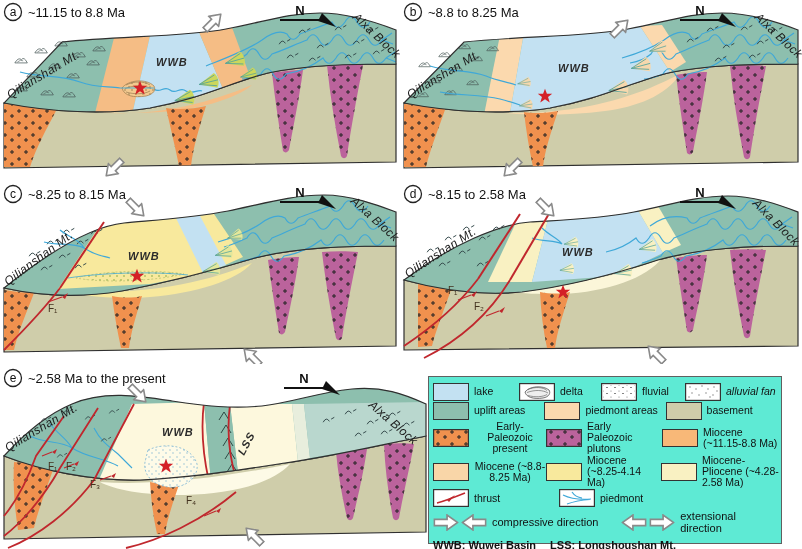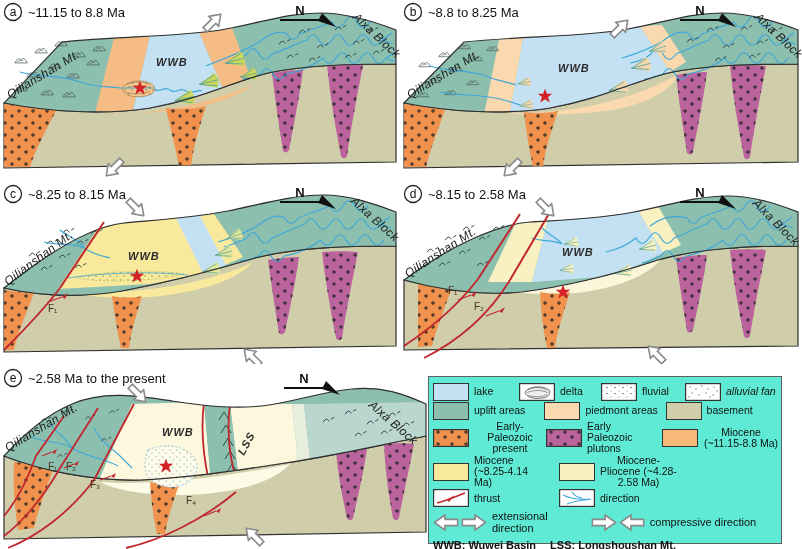--- a/index.html
+++ b/index.html
@@ -16,21 +16,21 @@
   .north{font-size:13px;font-weight:bold;fill:#111;}
   .legend{position:absolute;left:428px;top:376px;width:354px;height:168px;
           border:1.5px solid #606060;background:#5eead4;box-sizing:border-box;
           padding:5px 2px 0 4px;}
   .lrow{display:flex;align-items:center;margin:1px 0;}
   .litem{display:flex;align-items:center;}
   .litem .lab{font-size:10.5px;line-height:1.05;color:#111;padding-left:5px;}
   .sw{width:36px;height:18px;border:1.2px solid #333;flex:none;box-sizing:border-box;}
   .swsvg{flex:none;}
   .w4{width:86px;} .w4b{width:82px;} .w4c{width:84px;} .w4d{width:92px;font-style:italic;}
-  .c1{width:116px;text-align:center;} .c2{width:126px;} .c3{width:118px;text-align:center;}
+  .c1{width:116px;text-align:center;} .c2{width:126px;} .c3{width:118px;}
   .arrowpair{display:flex;align-items:center;gap:2px;flex:none;}
   .notes{font-size:11px;color:#111;font-weight:bold;}
 </style>
 </head>
 <body>
 
 <div class="fig">
 
 <svg width="0" height="0" style="position:absolute" aria-hidden="true">
   <defs>
@@ -672,20 +672,24 @@
         <rect x="1" y="1" width="34" height="16" fill="url(#pplus)"></rect>
       </svg>
       <span class="lab" style="width:64px">Early Paleozoic plutons</span>
     </div>
     <div class="litem c3">
       <span class="sw" style="background: rgb(248, 184, 120);"></span>
       <span class="lab" style="width:76px">Miocene (~11.15-8.8 Ma)</span>
     </div>
   </div>
   <div class="lrow">
+    <div class="litem c1">
+      <span class="sw" style="background: rgb(249, 214, 168);"></span>
+      <span class="lab" style="width:72px">Miocene (~8.8-8.25 Ma)</span>
+    </div>
     <div class="litem c2">
       <span class="sw" style="background: rgb(248, 233, 157);"></span>
       <span class="lab" style="width:70px">Miocene (~8.25-4.14 Ma)</span>
     </div>
     <div class="litem c3">
       <span class="sw" style="background: rgb(249, 241, 194);"></span>
       <span class="lab" style="width:78px">Miocene-Pliocene (~4.28-2.58 Ma)</span>
     </div>
   </div>
   <div class="lrow">
@@ -695,50 +699,50 @@
         <path d="M4,14 C12,12 22,8 32,4" stroke-width="1.5" fill="none" style="stroke: rgb(192, 39, 45);"></path>
         <path d="M14,11 L22,6 L16,13 Z" style="fill: rgb(192, 39, 45);"></path>
       </svg>
       <span class="lab">thrust</span>
     </div>
     <div class="litem c3">
       <svg class="swsvg" width="36" height="18" viewBox="0 0 36 18">
         <rect x="0.6" y="0.6" width="34.8" height="16.8" fill="#fff" stroke="#333" stroke-width="1.2"></rect>
         <path d="M4,6 C12,10 20,11 32,10 M13,3 C15,6 19,8.5 23,9 M8,15 C15,12.5 24,11 31,10.5" stroke-width="1.2" fill="none" style="stroke: rgb(63, 168, 216);"></path>
       </svg>
-      <span class="lab">direction</span>
+      <span class="lab">piedmont</span>
     </div>
   </div>
   <div class="lrow" style="margin-top:4px">
+    <div class="litem" style="width:190px">
+      <span class="arrowpair">
+        <svg width="26" height="17" viewBox="0 0 24 16">
+              <use href="#sym-harrow" width="24" height="16"></use>
+            </svg>
+        <svg width="26" height="17" viewBox="0 0 24 16">
+              <g transform="rotate(180 12 8)">
+                <use href="#sym-harrow" width="24" height="16"></use>
+              </g>
+            </svg>
+      </span>
+      <span class="lab" style="font-size:11px">compressive direction</span>
+    </div>
     <div class="litem">
       <span class="arrowpair">
         <svg width="26" height="17" viewBox="0 0 24 16">
               <g transform="rotate(180 12 8)">
                 <use href="#sym-harrow" width="24" height="16"></use>
               </g>
             </svg>
         <svg width="26" height="17" viewBox="0 0 24 16">
               <use href="#sym-harrow" width="24" height="16"></use>
             </svg>
       </span>
       <span class="lab" style="font-size:11px">extensional direction</span>
     </div>
-    <div class="litem" style="width:190px">
-      <span class="arrowpair">
-        <svg width="26" height="17" viewBox="0 0 24 16">
-              <use href="#sym-harrow" width="24" height="16"></use>
-            </svg>
-        <svg width="26" height="17" viewBox="0 0 24 16">
-              <g transform="rotate(180 12 8)">
-                <use href="#sym-harrow" width="24" height="16"></use>
-              </g>
-            </svg>
-      </span>
-      <span class="lab" style="font-size:11px">compressive direction</span>
-    </div>
   </div>
   <div class="lrow" style="margin-top:5px">
 
     <span class="notes" style="margin-right:14px">WWB: Wuwei Basin</span>
     <span class="notes">LSS: Longshoushan Mt.</span>
   </div>
 </div>
 
 </div>
 

